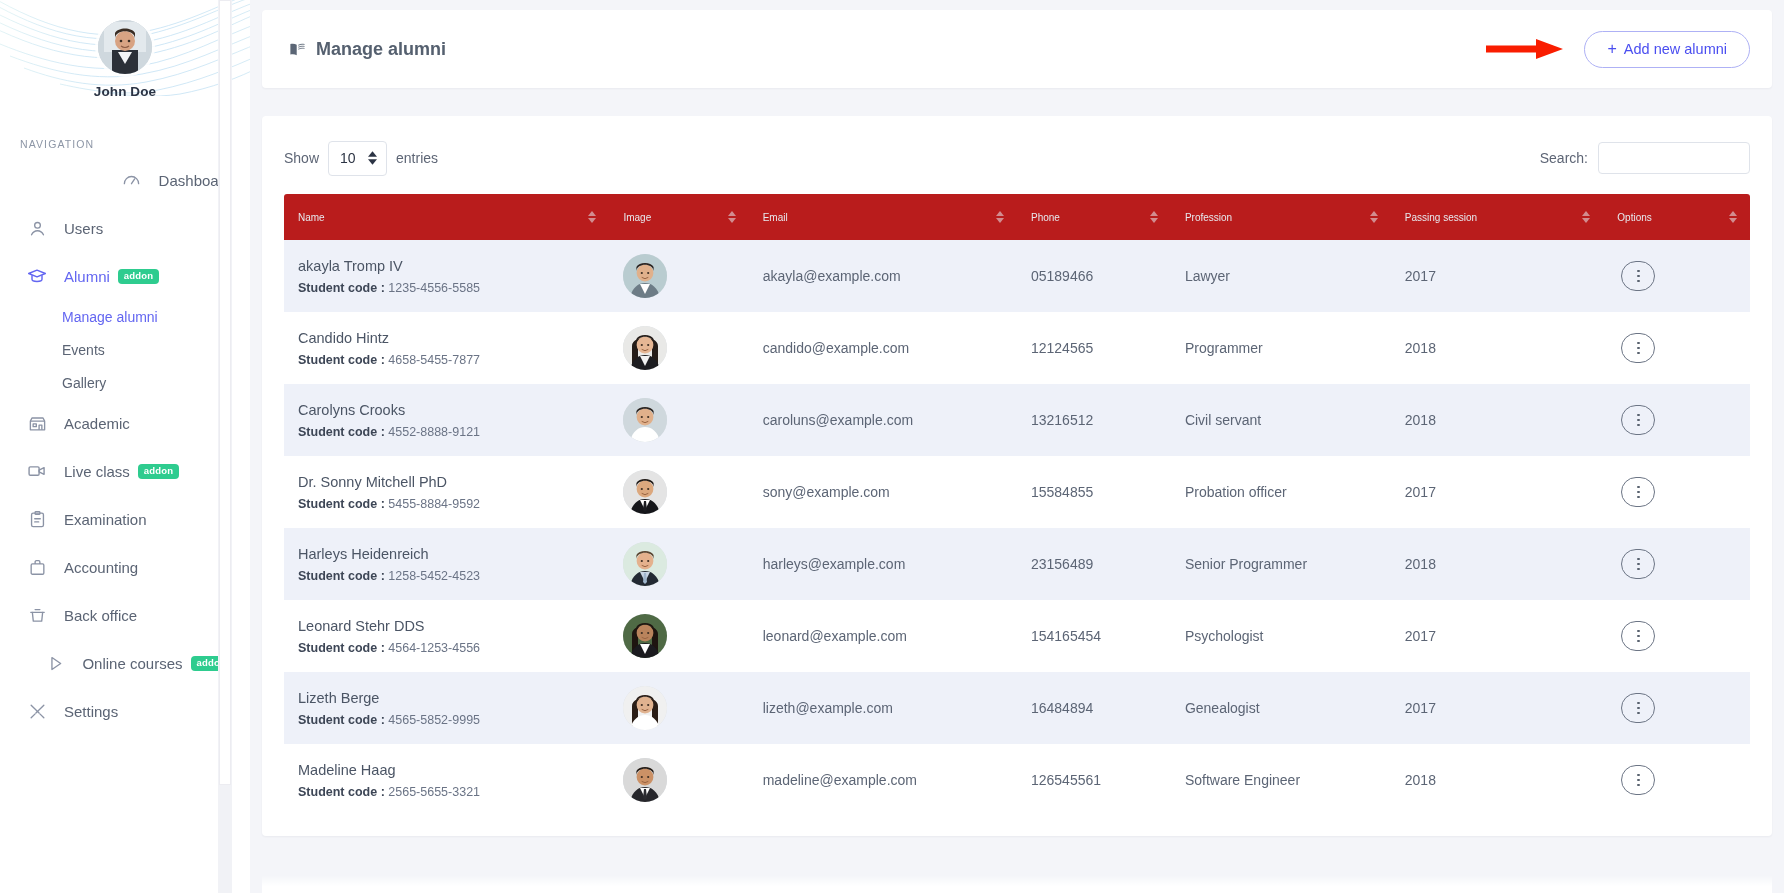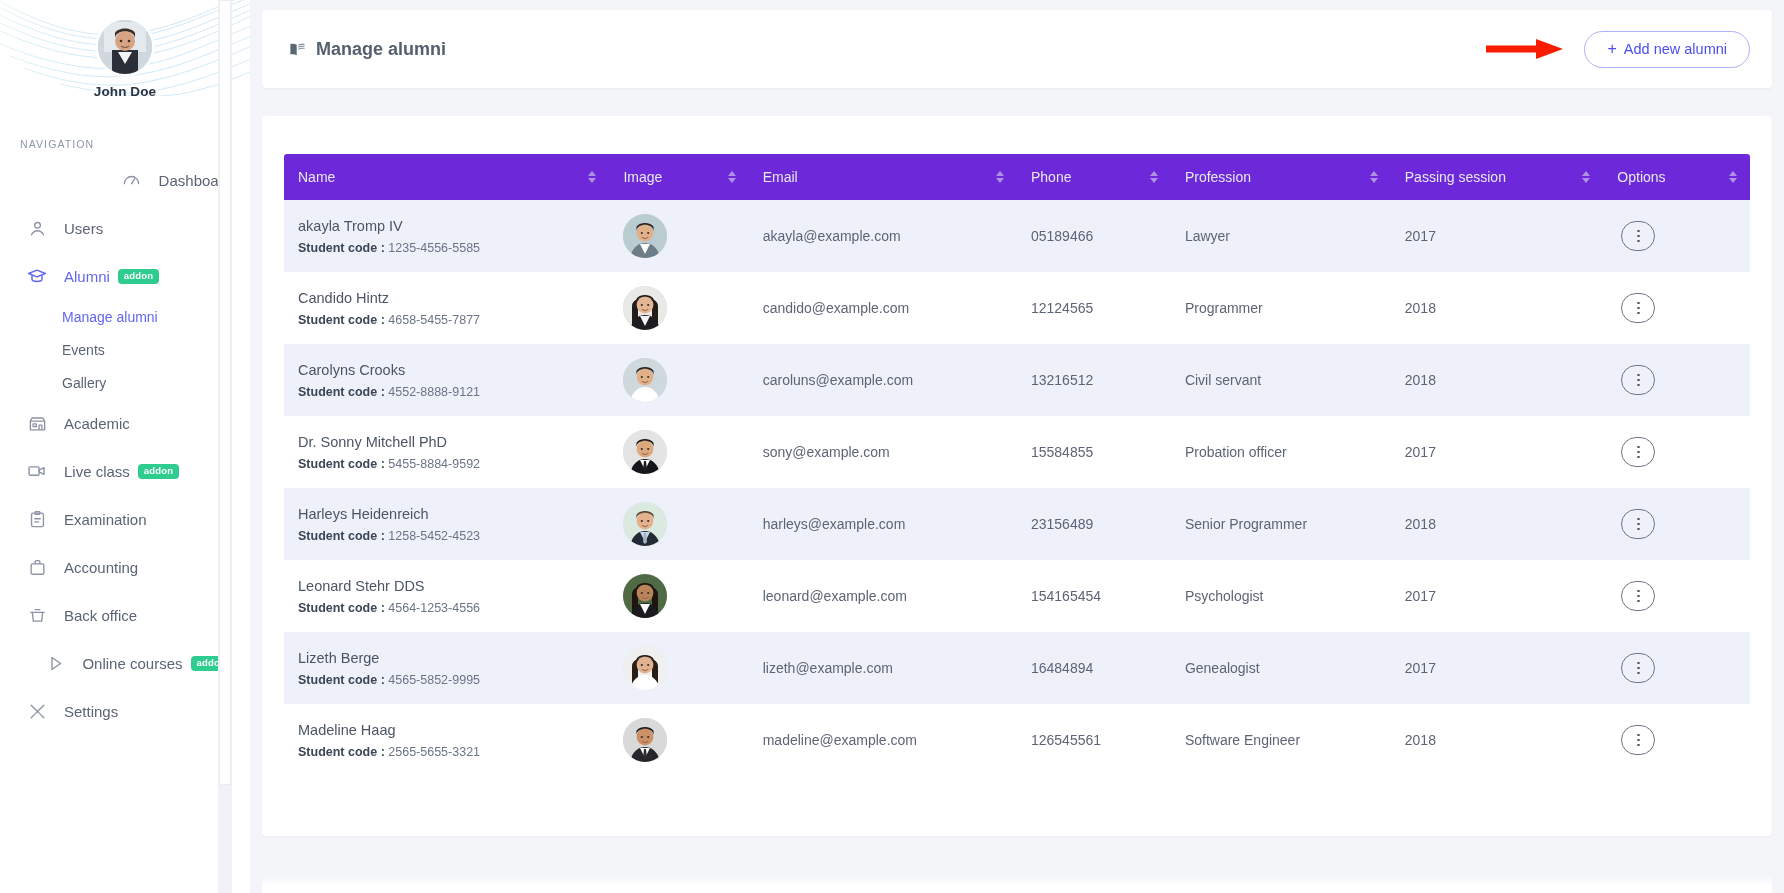--- a/index.html
+++ b/index.html
@@ -114,21 +114,21 @@
   .search-label { font-size: 14px; color: #5d6575; margin-right: 10px; }
   .search-input {
     width: 152px; height: 32px; border: 1px solid #dfe3ea; border-radius: 4px;
     background: #fff; outline: none; padding: 0 8px; font-size: 13px;
     color: #2c3444; font-family: "Liberation Sans", sans-serif;
   }
 
   .tbl-wrap { margin-top: 16px; position: relative; }
   table.data { width: 100%; border-collapse: collapse; table-layout: fixed; }
   table.data thead th {
-    background: #6d28d9; color: #e7e9ee; font-size: 14px; font-weight: normal;
+    background: #b91c1c; color: #e7e9ee; font-size: 10px; font-weight: normal;
     text-align: left; height: 46px; padding: 0 14px; position: relative;
     white-space: nowrap;
   }
   table.data thead th:first-child { border-top-left-radius: 3px; padding-left: 14px; }
   table.data thead th:last-child  { border-top-right-radius: 3px; }
   .sort-ico {
     position: absolute; right: 13px; top: 50%; transform: translateY(-50%);
     display: flex; flex-direction: column; gap: 2px; opacity: .55;
   }
   table.data tbody tr { height: 72px; }
@@ -391,20 +391,42 @@
         </svg>
         <button class="btn-add">
           <span class="plus">+</span>
           <span>Add new alumni</span>
         </button>
       </div>
     </section>
 
     <section class="card table-card">
 
+      <div class="table-controls">
+        <div class="show-entries">
+          <span>Show</span>
+          <div class="select-box">
+            <span class="select-val">10</span>
+            <span class="spinner-ico">
+              <svg width="9" height="6" viewBox="0 0 10 6">
+                  <path d="M5 0l5 6H0z" fill="currentColor"></path>
+                </svg>
+              <svg width="9" height="6" viewBox="0 0 10 6">
+                  <path d="M5 6L0 0h10z" fill="currentColor"></path>
+                </svg>
+            </span>
+          </div>
+          <span>entries</span>
+        </div>
+
+        <div class="search-wrap">
+          <span class="search-label">Search:</span>
+          <input class="search-input" type="text" value="" placeholder="" style="">
+        </div>
+      </div>
 
       <div class="tbl-wrap">
         <table class="data">
           <colgroup>
             <col style="width:22.2%">
               <col style="width:9.5%">
               <col style="width:18.3%">
             <col style="width:10.5%">
               <col style="width:15.0%">
               <col style="width:14.5%">

